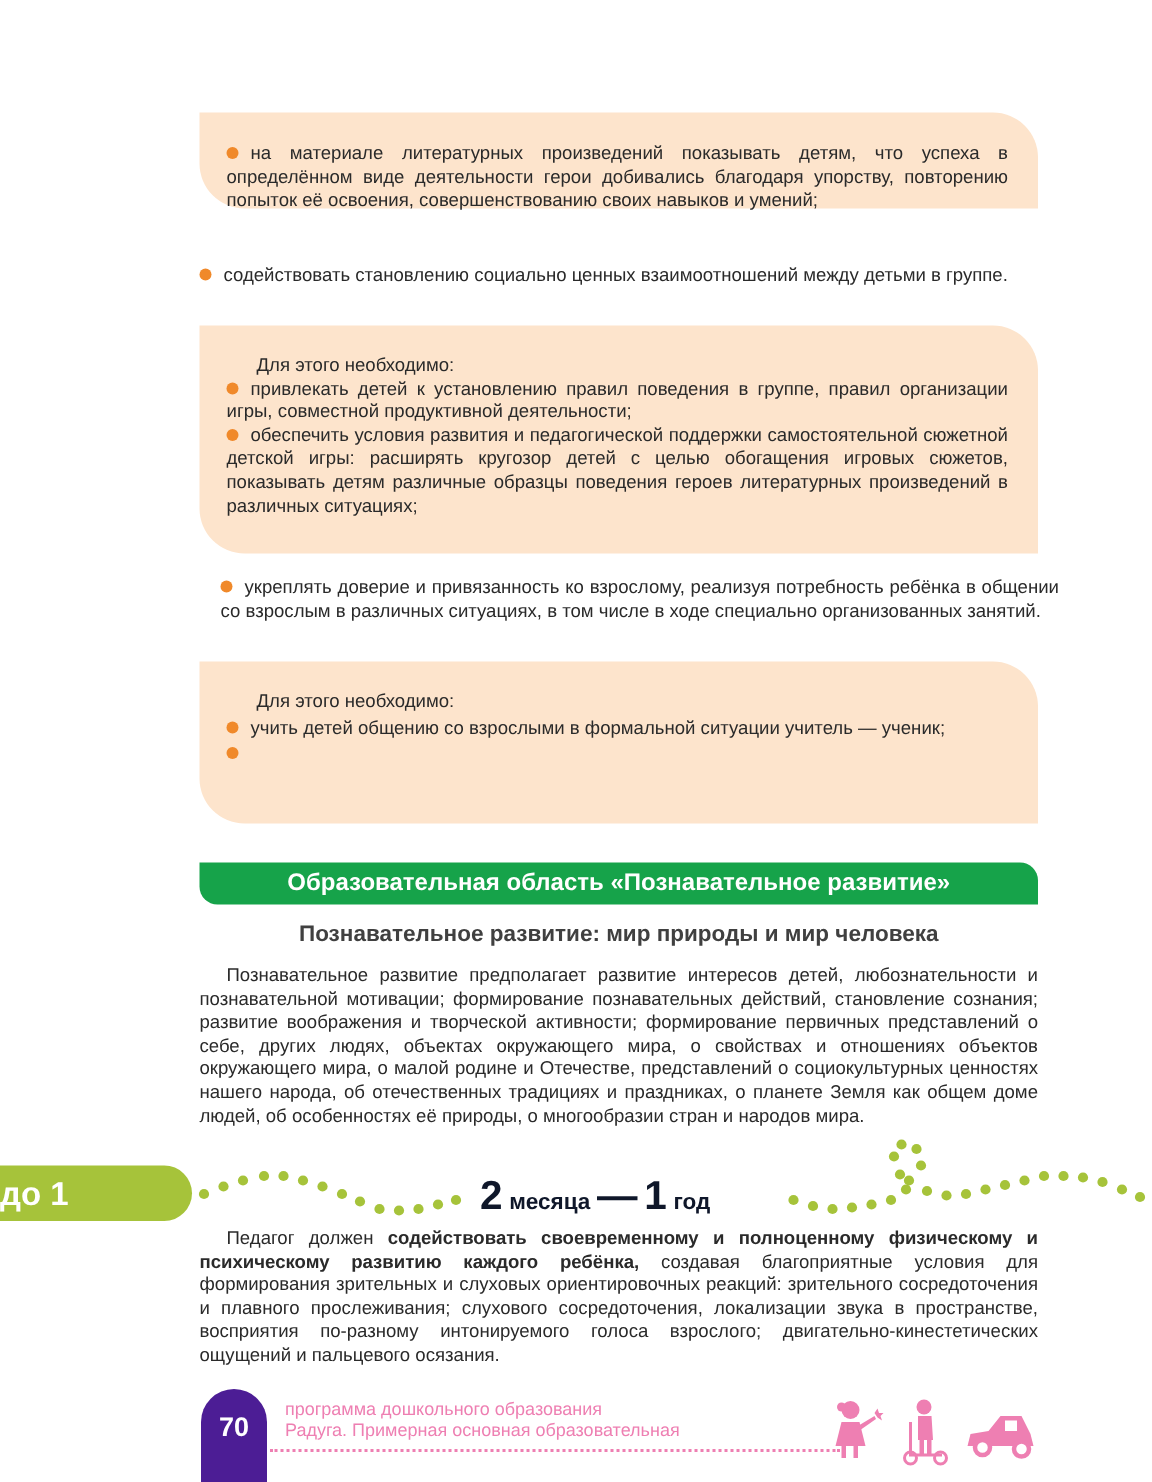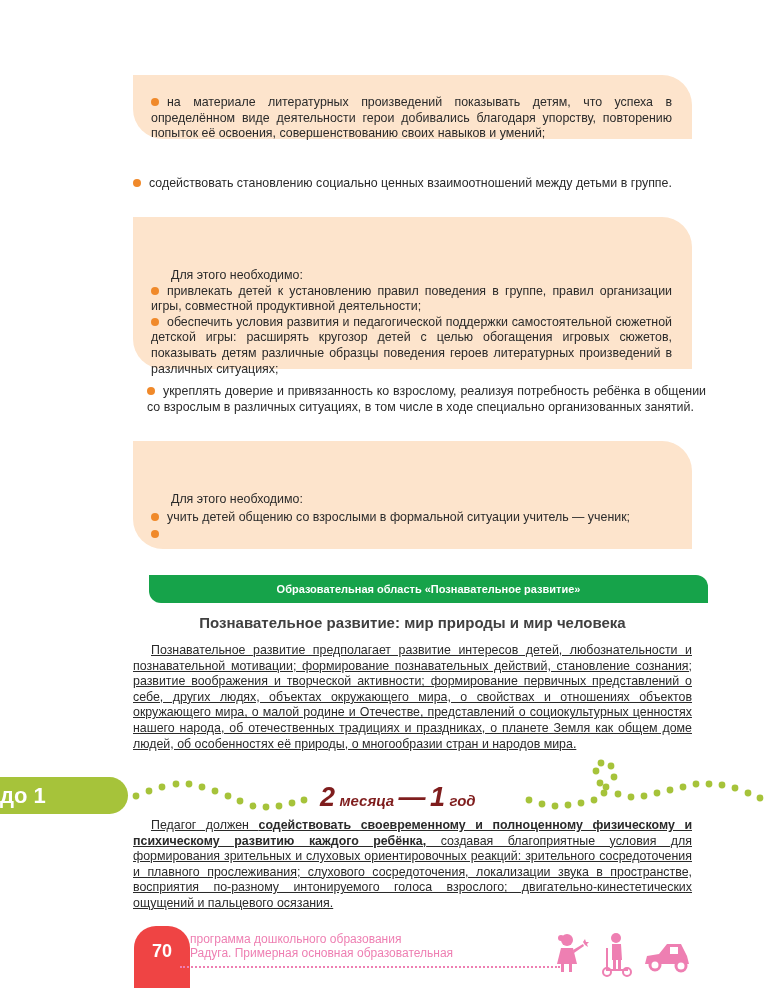--- a/index.html
+++ b/index.html
@@ -10,44 +10,44 @@
   .abs { position: absolute; }
   .box {
     position: absolute; left: 133px; width: 559px; background: #fde4cc;
     border-radius: 0 30px 0 30px; box-sizing: border-box;
   }
   .txt { font-size: 12.4px; line-height: 15.6px; text-align: justify; }
   .bullet {
     display: inline-block; width: 8px; height: 8px; border-radius: 50%;
     background: #f0892a; margin-right: 8px; vertical-align: 0px;
   }
-  .lead { padding-left: 18px; margin-top: 32px; }
-  .p-indent { text-indent: 18px; text-decoration: underline; }
+  .lead { padding-left: 18px; }
+  .p-indent { text-indent: 18px; }
   .banner {
-    position: absolute; left: 149px; top: 575px; width: 559px; height: 28px;
+    position: absolute; left: 133px; top: 575px; width: 559px; height: 28px;
     background: #16a34a; border-radius: 0 12px 0 12px; color: #fff;
-    font-weight: bold; font-size: 11px; text-align: center; line-height: 28px;
+    font-weight: bold; font-size: 16px; text-align: center; line-height: 28px;
   }
   .subhead {
     position: absolute; left: 133px; top: 614px; width: 559px; text-align: center;
     color: #404040; font-weight: bold; font-size: 15px;
   }
   .age-tab {
     position: absolute; left: 0; top: 777px; width: 128px; height: 37px;
     background: #a6c33a; border-radius: 0 19px 19px 0; color: #fff; font-weight: bold;
     font-size: 22px; line-height: 37px; text-align: left; box-sizing: border-box; padding-right: 16px;
   }
   .age-range {
-    position: absolute; left: 320px; top: 782px; color: #7f1d1d; font-weight: bold; white-space: nowrap; font-style: italic;
+    position: absolute; left: 320px; top: 782px; color: #0f172a; font-weight: bold; white-space: nowrap;
   }
   .age-range .big { font-size: 27px; }
   .age-range .small { font-size: 15px; }
   .page-tab {
-    position: absolute; left: 134px; top: 926px; width: 56px; height: 62px;
-    background: #ef4444; border-radius: 22px 22px 0 0; color: #fff; font-weight: bold;
+    position: absolute; left: 134px; top: 926px; width: 44px; height: 62px;
+    background: #4c1d95; border-radius: 22px 22px 0 0; color: #fff; font-weight: bold;
     font-size: 18px; text-align: center; line-height: 50px;
   }
   .footer-text {
     position: absolute; left: 190px; top: 933px; color: #ee7fb2; font-size: 12px; line-height: 13.5px;
   }
   .footer-rule {
     position: absolute; left: 180px; top: 966px; width: 380px; border-top: 2px dotted #ee7fb2;
   }
   svg { position: absolute; overflow: visible; }
 </style>

